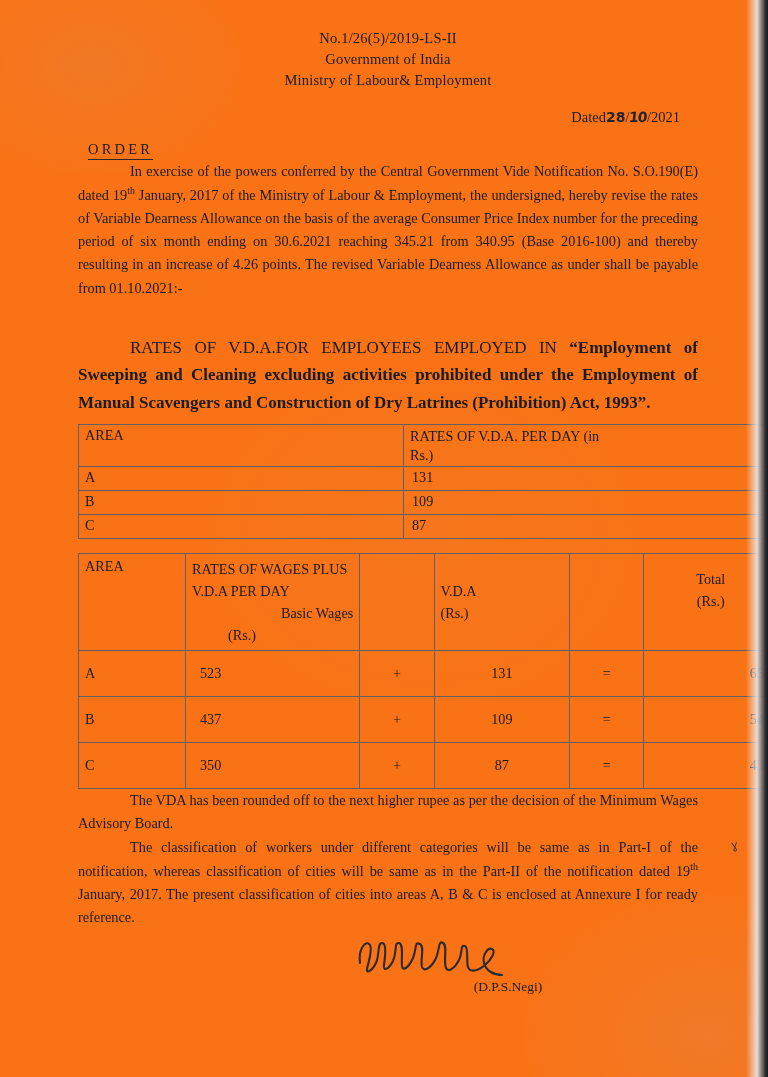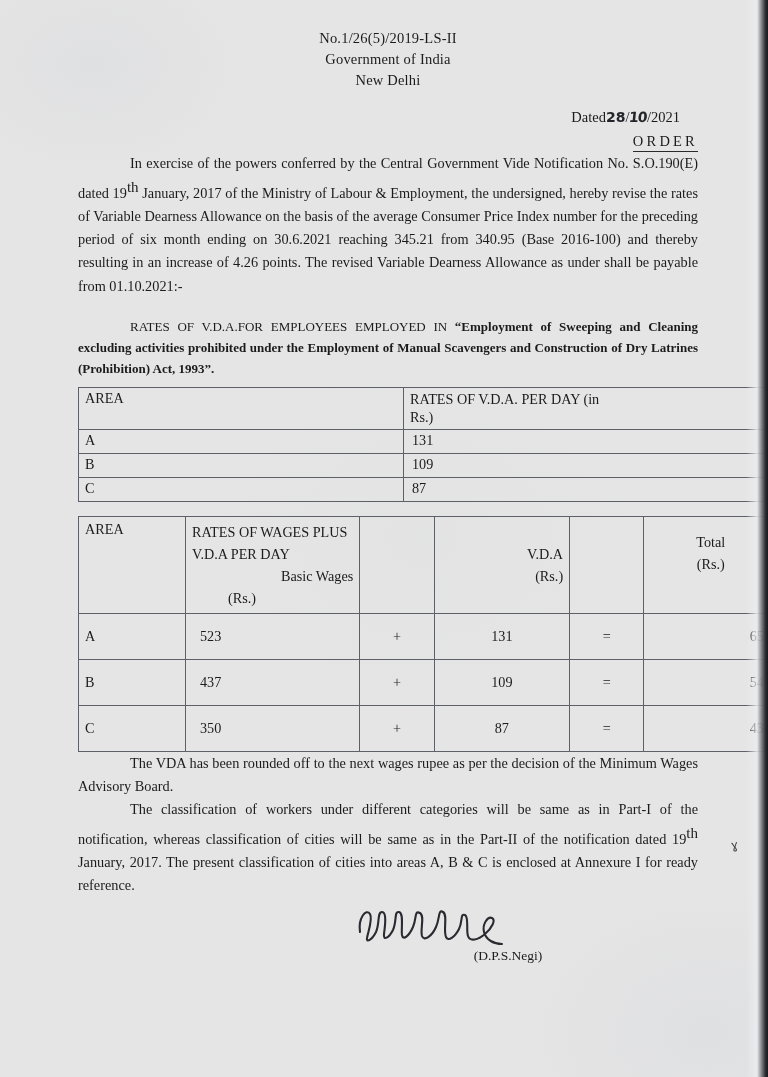--- a/index.html
+++ b/index.html
@@ -11,21 +11,21 @@
     width: 768px;
     height: 1077px;
     position: relative;
     overflow: hidden;
     font-family: "Liberation Serif", "DejaVu Serif", serif;
     color: #1b1b1b;
   }
   .page {
     position: absolute;
     inset: 0;
-    background: #e5e5e5;
+    background: #f97316;
     text-decoration: underline;
   }
   
   .scan-tint {
     position: absolute;
     inset: 0;
     background:
       radial-gradient(ellipse 220px 160px at 12% 6%, rgba(170,175,195,0.09), rgba(255,255,255,0) 70%),
       radial-gradient(ellipse 260px 200px at 92% 96%, rgba(175,180,200,0.10), rgba(255,255,255,0) 72%),
       radial-gradient(ellipse 300px 240px at 55% 50%, rgba(180,185,200,0.035), rgba(255,255,255,0) 75%);
@@ -71,22 +71,22 @@
     color: #24252a;
   }
   .date-hand.mon {
     position: relative;
     letter-spacing: -1px;
     transform: skewX(-6deg);
     display: inline-block;
   }
 
   .order-wrap {
-    margin-top: 6px;
-    text-align: right;
+    margin-top: 14px;
+    text-align: left;
     padding-left: 10px;
   }
   .order-title {
     font-size: 14.5px;
     letter-spacing: 3.2px;
     border-bottom: 1px solid #2a2a2a;
     padding-bottom: 1px;
     display: inline-block;
   }
 
@@ -97,26 +97,26 @@
     line-height: 1.62;
     text-align: justify;
     text-justify: inter-word;
     text-indent: 52px;
   }
   .para-1 { margin-top: 24px; }
   .para-mid { margin-top: 26px; }
   .para-rounded { margin-top: 26px; }
   .para-class { margin-top: 22px; }
 
-  sup.ord { font-size: 15px; vertical-align: super; }
+  sup.ord { font-size: 10px; vertical-align: super; }
 
   
   .rates-head {
-    margin-top: 18px;
-    font-size: 13px;
+    margin-top: 34px;
+    font-size: 17px;
     line-height: 1.62;
     text-align: justify;
     text-indent: 52px;
   }
   .rates-head b { font-weight: bold; }
 
   
   table {
     border-collapse: collapse;
     width: 700px;
@@ -145,21 +145,21 @@
   .w-eq { width: 60px; text-align: center; }
   .w-total { width: 118px; text-align: right; }
 
   .tbl-wages .hdr-row td { border-bottom: 1px solid #5d6066; }
   .hdr-span {
     line-height: 1.55;
   }
   .hdr-span .line1 { display: block; }
   .hdr-span .line2 { display: block; text-align: right; padding-left: 14px; }
   .hdr-span .line3 { display: block; text-align: left; padding-left: 36px; }
-  .hdr-mid { text-align: right; line-height: 1.55; }
+  .hdr-mid { text-align: left; line-height: 1.55; }
   .hdr-mid .blank { display: block; visibility: hidden; }
   .hdr-tot { text-align: center; line-height: 1.55; padding-top: 14px !important; }
   .hdr-tot .l { display: block; }
   .tbl-wages .data-row td { height: 37px; vertical-align: middle; }
   .tbl-wages .data-row td.w-basic { padding-left: 14px; }
   .cell-mid { vertical-align: middle !important; }
 
   
   .sig-block {
     margin-top: 8px;
@@ -189,21 +189,21 @@
 <body>
 
 <div class="page">
   <div class="scan-tint"></div>
 
   <div class="content">
 
     <div class="letterhead">
       <div>No.1/26(5)/2019-LS-II</div>
       <div>Government of India</div>
-      <div>New Delhi</div>
+      <div>Ministry of Labour&amp; Employment</div>
     </div>
 
     <div class="date-row"><span>Dated</span><span class="date-hand">28</span><span>/</span><span class="date-hand mon">10</span><span>/</span><span>2021</span></div>
 
     <div class="order-wrap">
       <span class="order-title">ORDER</span>
     </div>
 
     <p class="body-para para-1"><span>In exercise of the powers conferred by the Central Government Vide Notification No. S.O.190(E) dated 19</span><sup class="ord">th</sup><span> January, 2017 of the Ministry of Labour &amp; Employment, the undersigned, hereby revise the rates of Variable Dearness Allowance  on the basis of the average  Consumer Price Index number for the preceding period of six month ending on 30.6.2021 reaching 345.21 from 340.95 (Base 2016-100) and thereby resulting in an increase of 4.26 points. The revised Variable Dearness Allowance as under shall be payable from 01.10.2021:-</span></p>
 
@@ -273,21 +273,21 @@
           <td class="w-area cell-mid">C</td>
           <td class="w-basic cell-mid">350</td>
           <td class="w-op cell-mid">+</td>
           <td class="w-vda cell-mid">87</td>
           <td class="w-eq cell-mid">=</td>
           <td class="w-total cell-mid">437</td>
         </tr>
       </tbody>
     </table>
 
-    <p class="body-para para-rounded">The VDA has been rounded off to the next wages rupee as per the decision of the Minimum Wages Advisory Board.</p>
+    <p class="body-para para-rounded">The VDA has been rounded off to the next higher rupee as per the decision of the Minimum Wages Advisory Board.</p>
 
     <p class="body-para para-class"><span>The classification of workers under different categories will be same as in Part-I of the notification, whereas classification of cities will be same as in the Part-II of the notification dated 19</span><sup class="ord">th</sup><span> January, 2017. The present classification of cities into areas A, B &amp; C is enclosed at Annexure I for ready reference.</span></p>
 
     <div class="sig-block">
       <div class="sig-mark">
         <svg width="150" height="50" viewBox="0 0 150 50" fill="none" aria-hidden="true">
           <path d="M6 32 C4 18, 12 8, 16 14 C19 19, 14 32, 13 38 C12 43, 18 40, 22 32 C26 23, 23 12, 28 12 C33 12, 31 26, 30 34 C29 41, 35 38, 39 30 C43 21, 40 11, 45 12 C50 13, 47 28, 48 35 C49 41, 55 36, 59 27 C63 18, 60 10, 66 13 C71 16, 66 29, 68 36 C70 42, 78 36, 82 27 C86 18, 84 9, 89 12 C94 15, 89 30, 92 37 C94 42, 101 37, 105 29 C109 21, 106 13, 111 15 C115 17, 112 30, 114 36 C116 42, 124 40, 131 34 C138 28, 142 20, 138 18 C134 16, 128 24, 130 32 C132 40, 140 44, 148 44" stroke="#2a2b30" stroke-width="2.1" stroke-linecap="round" fill="none"></path>
         </svg>
       </div>
       <div class="sig-name">(D.P.S.Negi)</div>

